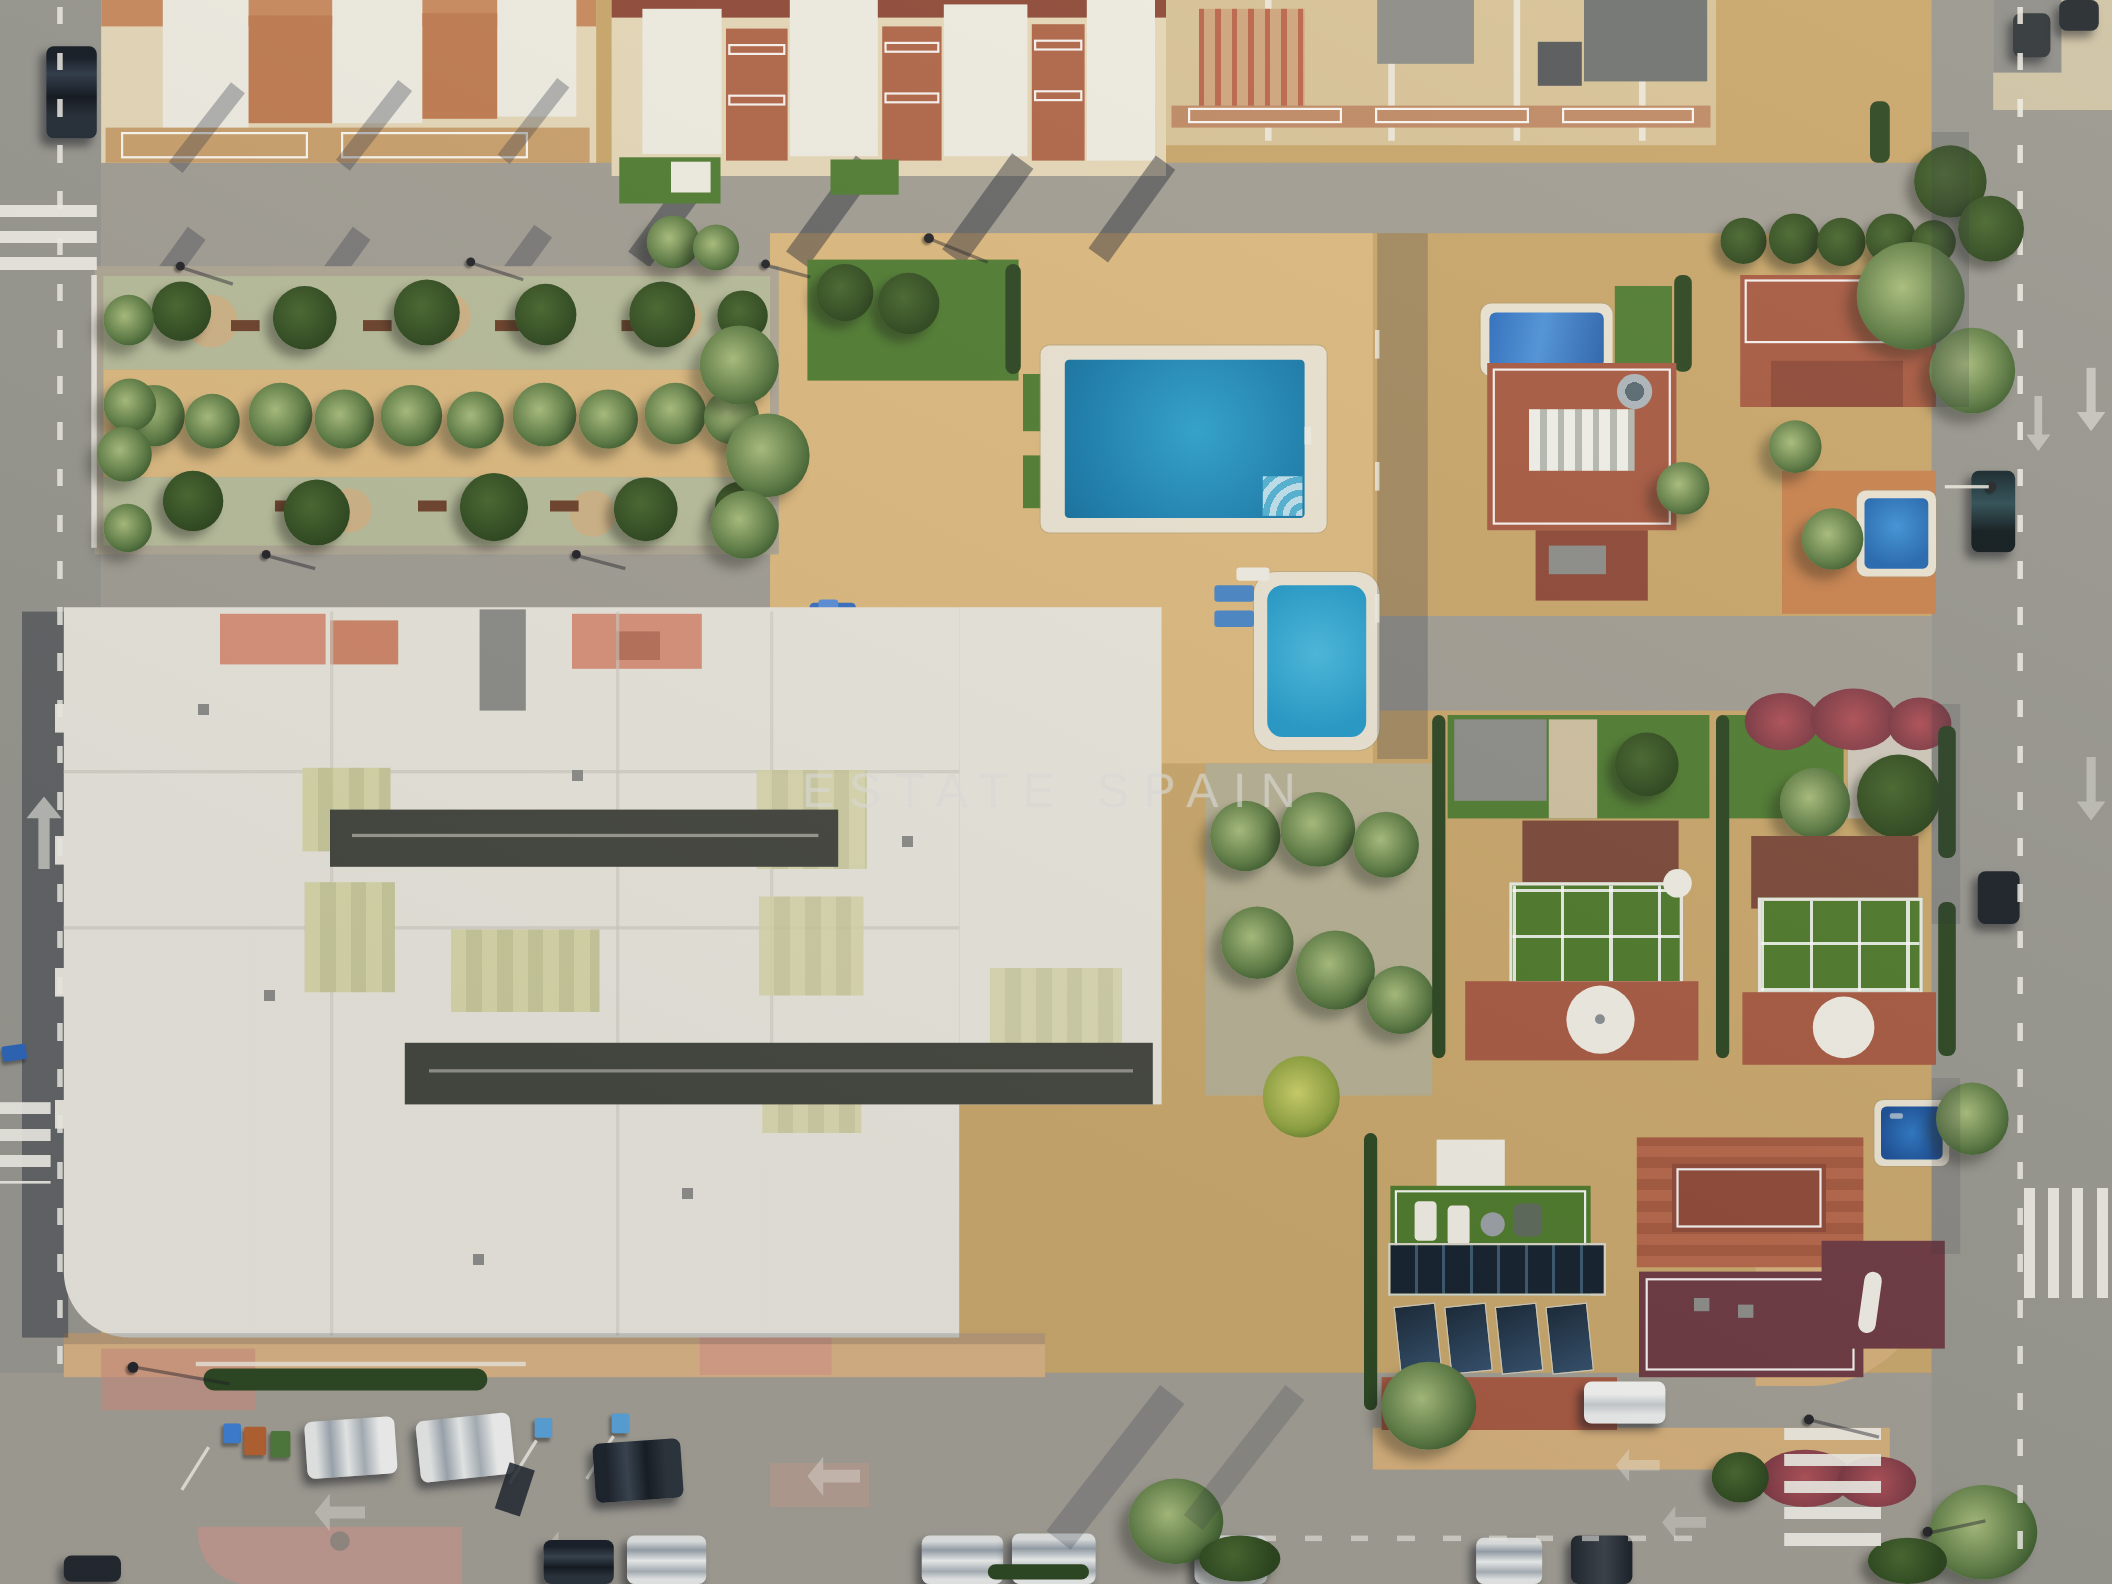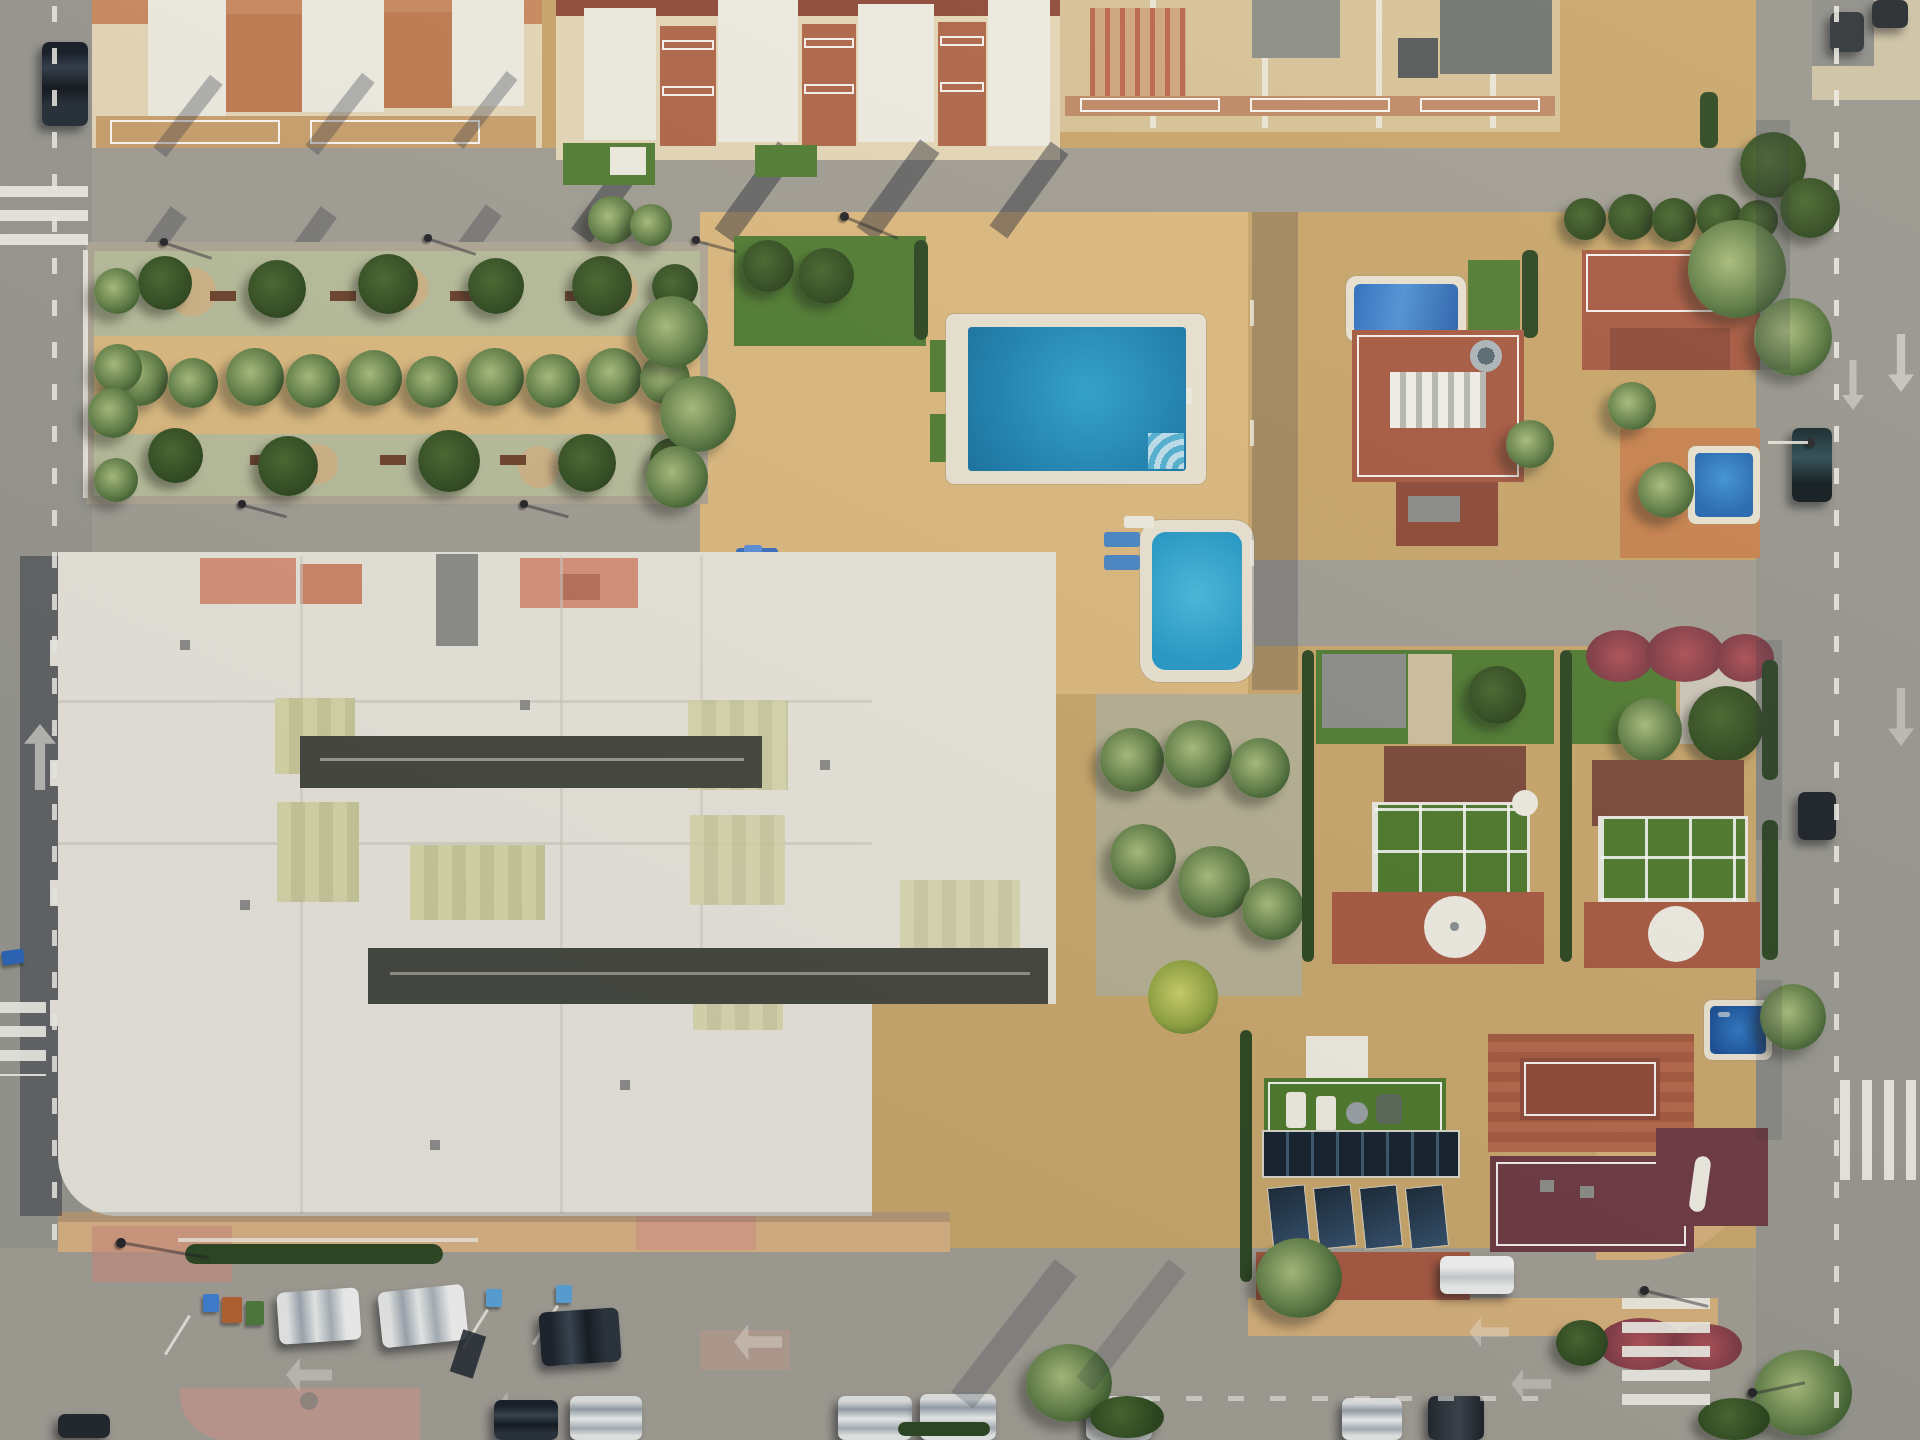--- a/index.html
+++ b/index.html
@@ -50,20 +50,21 @@
   .post-shadow{background:rgba(30,32,40,.45);transform-origin:0 50%}
   .watermark{position:absolute;left:720px;top:692px;width:480px;height:56px;z-index:60;
     display:flex;align-items:center;justify-content:center;
     font-size:44px;font-weight:400;letter-spacing:13px;color:rgba(208,208,202,.55);
     text-shadow:0 0 1px rgba(255,255,255,.25);white-space:nowrap;}
 </style>
 </head>
 <body>
 
 <div class="scene" id="scene">
+  <div class="watermark">ESTATE SPAIN</div>
 <div class="it sand" style="left: 0px; top: 0px; width: 1920px; height: 1440px;"></div>
     <div class="it asphalt" style="left: 0px; top: 0px; width: 92px; height: 1440px;"></div>
     <div class="it" style="left: 92px; top: 248px; width: 56px; height: 964px; background: rgb(211, 173, 118);"></div>
     <div class="it asphalt2" style="left: 92px; top: 148px; width: 1664px; height: 64px;"></div>
     <div class="it asphalt2" style="left: 92px; top: 206px; width: 612px; height: 42px;"></div>
     <div class="it asphalt2" style="left: 92px; top: 497px; width: 612px; height: 60px;"></div>
     <div class="it asphalt2" style="left: 0px; top: 1248px; width: 1920px; height: 192px;"></div>
     <div class="it asphalt" style="left: 1756px; top: 0px; width: 164px; height: 1440px;"></div>
     <div class="it asphalt2" style="left: 1248px; top: 560px; width: 508px; height: 86px;"></div>
     <div class="it" style="left: 700px; top: 212px; width: 548px; height: 482px; background: rgb(221, 185, 127);"></div>

